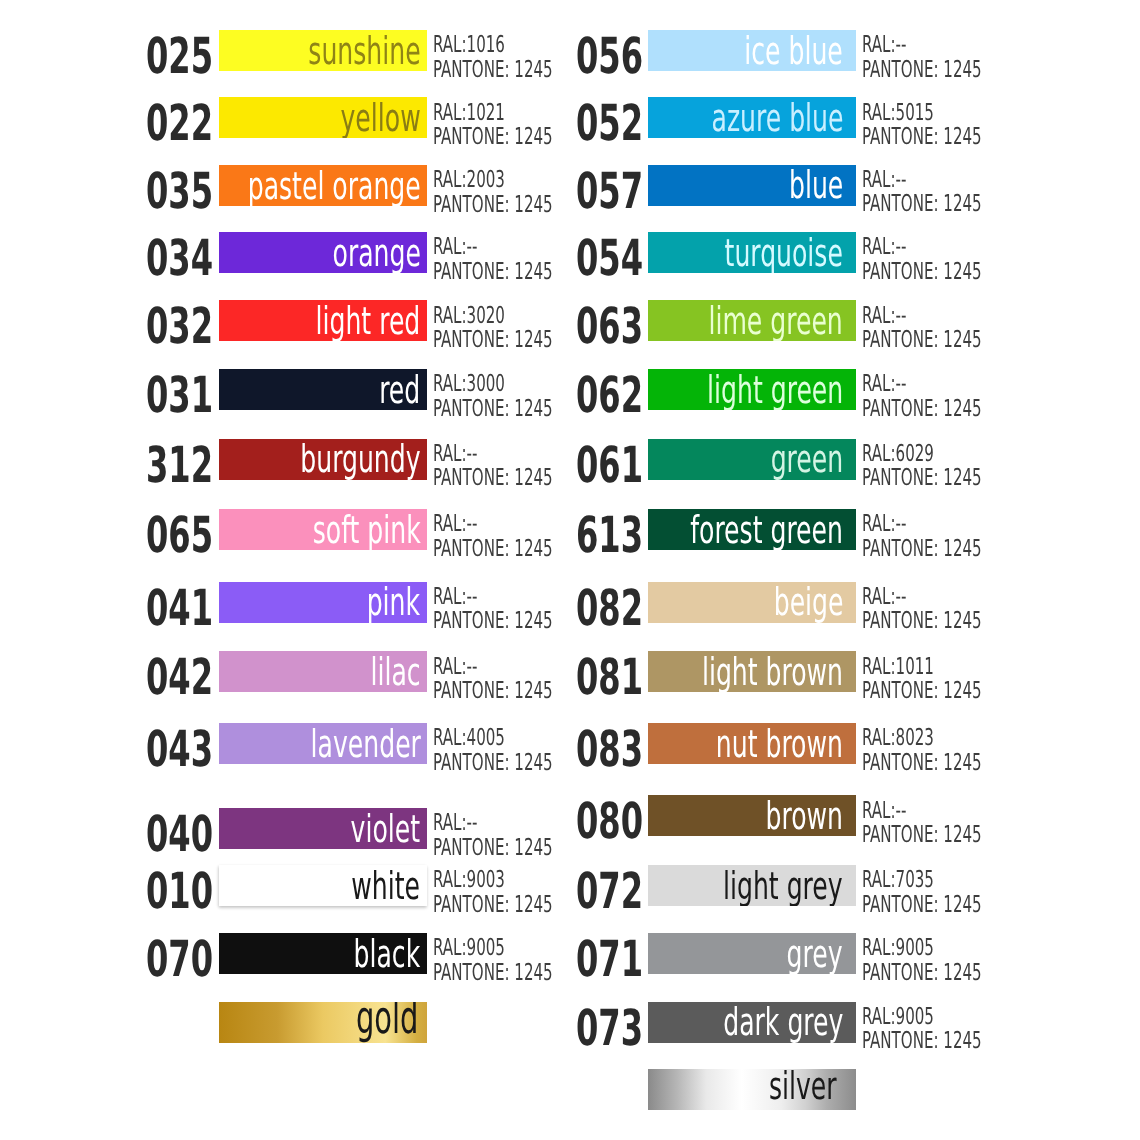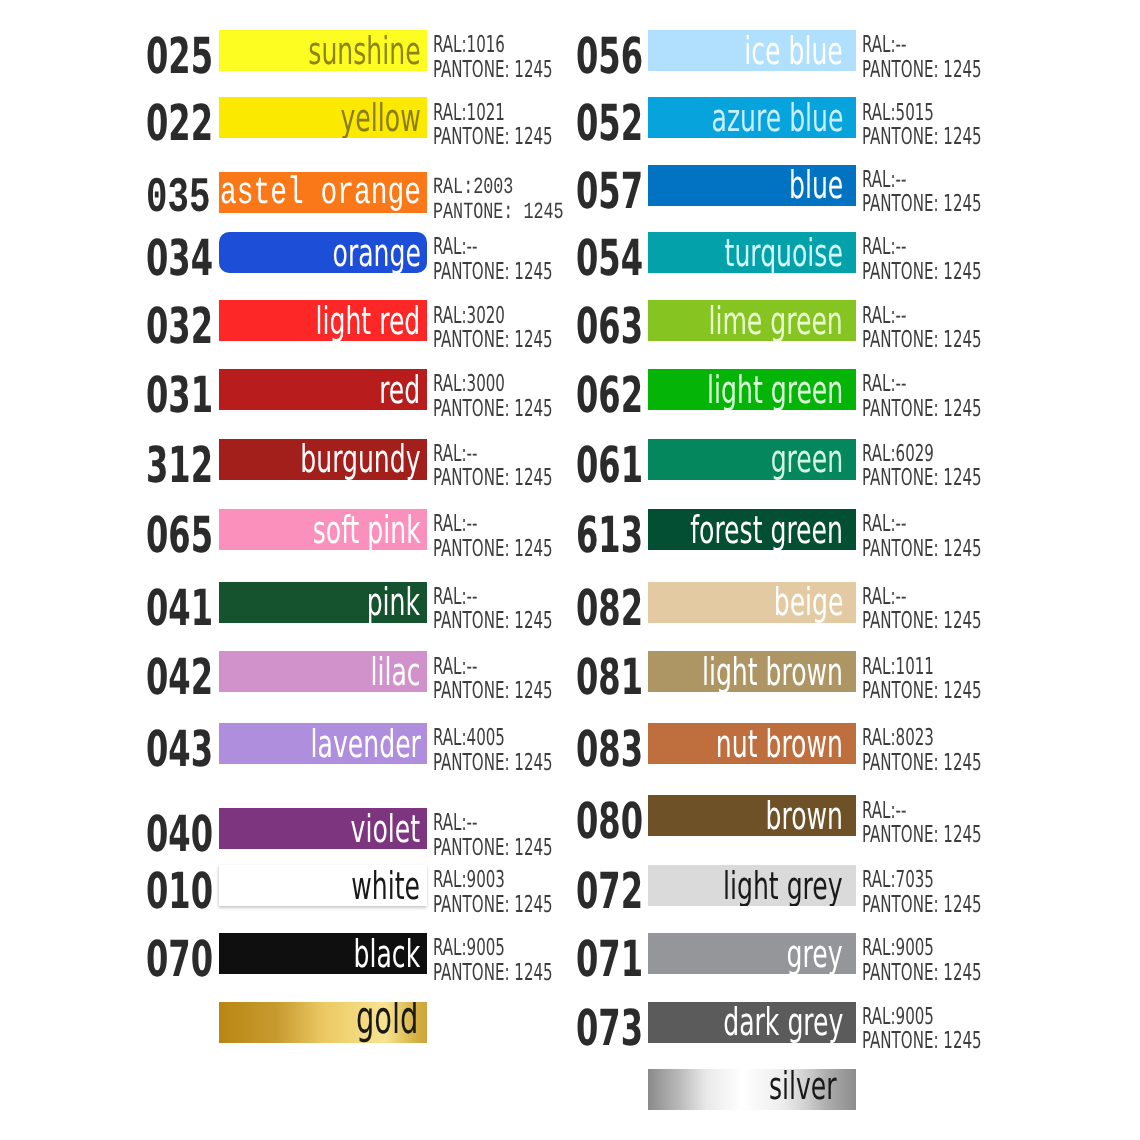--- a/index.html
+++ b/index.html
@@ -64,53 +64,53 @@
   <div class="row" style="top: 91.4px;">
    <div class="code">022</div>
    <div class="swatch" style="background: rgb(252, 233, 0);">
     <div class="swatch-label" style="color: rgb(138, 125, 20);">yellow</div>
    </div>
    <div class="meta">
     <span>RAL:1021</span>
     <span>PANTONE: 1245</span>
    </div>
   </div>
-  <div class="row" style="top: 166px; font-family: Liberation Mono, monospace;">
+  <div class="row" style="top: 159px;">
    <div class="code">035</div>
    <div class="swatch" style="background: rgb(250, 120, 23);">
     <div class="swatch-label" style="color: rgb(255, 255, 255);">pastel orange</div>
    </div>
    <div class="meta">
     <span>RAL:2003</span>
     <span>PANTONE: 1245</span>
    </div>
   </div>
   <div class="row" style="top: 226.2px;">
    <div class="code">034</div>
-   <div class="swatch" style="background: #1d4ed8; border-radius: 10px;">
+   <div class="swatch" style="background: #6d28d9;">
     <div class="swatch-label" style="color: rgb(255, 255, 255);">orange</div>
    </div>
    <div class="meta">
     <span>RAL:--</span>
     <span>PANTONE: 1245</span>
    </div>
   </div>
   <div class="row" style="top: 294.4px;">
    <div class="code">032</div>
    <div class="swatch" style="background: rgb(252, 39, 38);">
     <div class="swatch-label" style="color: rgb(255, 255, 255);">light red</div>
    </div>
    <div class="meta">
     <span>RAL:3020</span>
     <span>PANTONE: 1245</span>
    </div>
   </div>
   <div class="row" style="top: 363.3px;">
    <div class="code">031</div>
-   <div class="swatch" style="background: #b91c1c;">
+   <div class="swatch" style="background: #0f172a;">
     <div class="swatch-label" style="color: rgb(255, 255, 255);">red</div>
    </div>
    <div class="meta">
     <span>RAL:3000</span>
     <span>PANTONE: 1245</span>
    </div>
   </div>
   <div class="row" style="top: 432.5px;">
    <div class="code">312</div>
    <div class="swatch" style="background: rgb(163, 31, 28);">
@@ -126,21 +126,21 @@
    <div class="swatch" style="background: rgb(251, 144, 188);">
     <div class="swatch-label" style="color: rgb(255, 255, 255);">soft pink</div>
    </div>
    <div class="meta">
     <span>RAL:--</span>
     <span>PANTONE: 1245</span>
    </div>
   </div>
   <div class="row" style="top: 575.5px;">
    <div class="code">041</div>
-   <div class="swatch" style="background: #14532d;">
+   <div class="swatch" style="background: #8b5cf6;">
     <div class="swatch-label" style="color: rgb(255, 255, 255);">pink</div>
    </div>
    <div class="meta">
     <span>RAL:--</span>
     <span>PANTONE: 1245</span>
    </div>
   </div>
   <div class="row" style="top: 645.4px;">
    <div class="code">042</div>
    <div class="swatch" style="background: rgb(209, 146, 204);">

